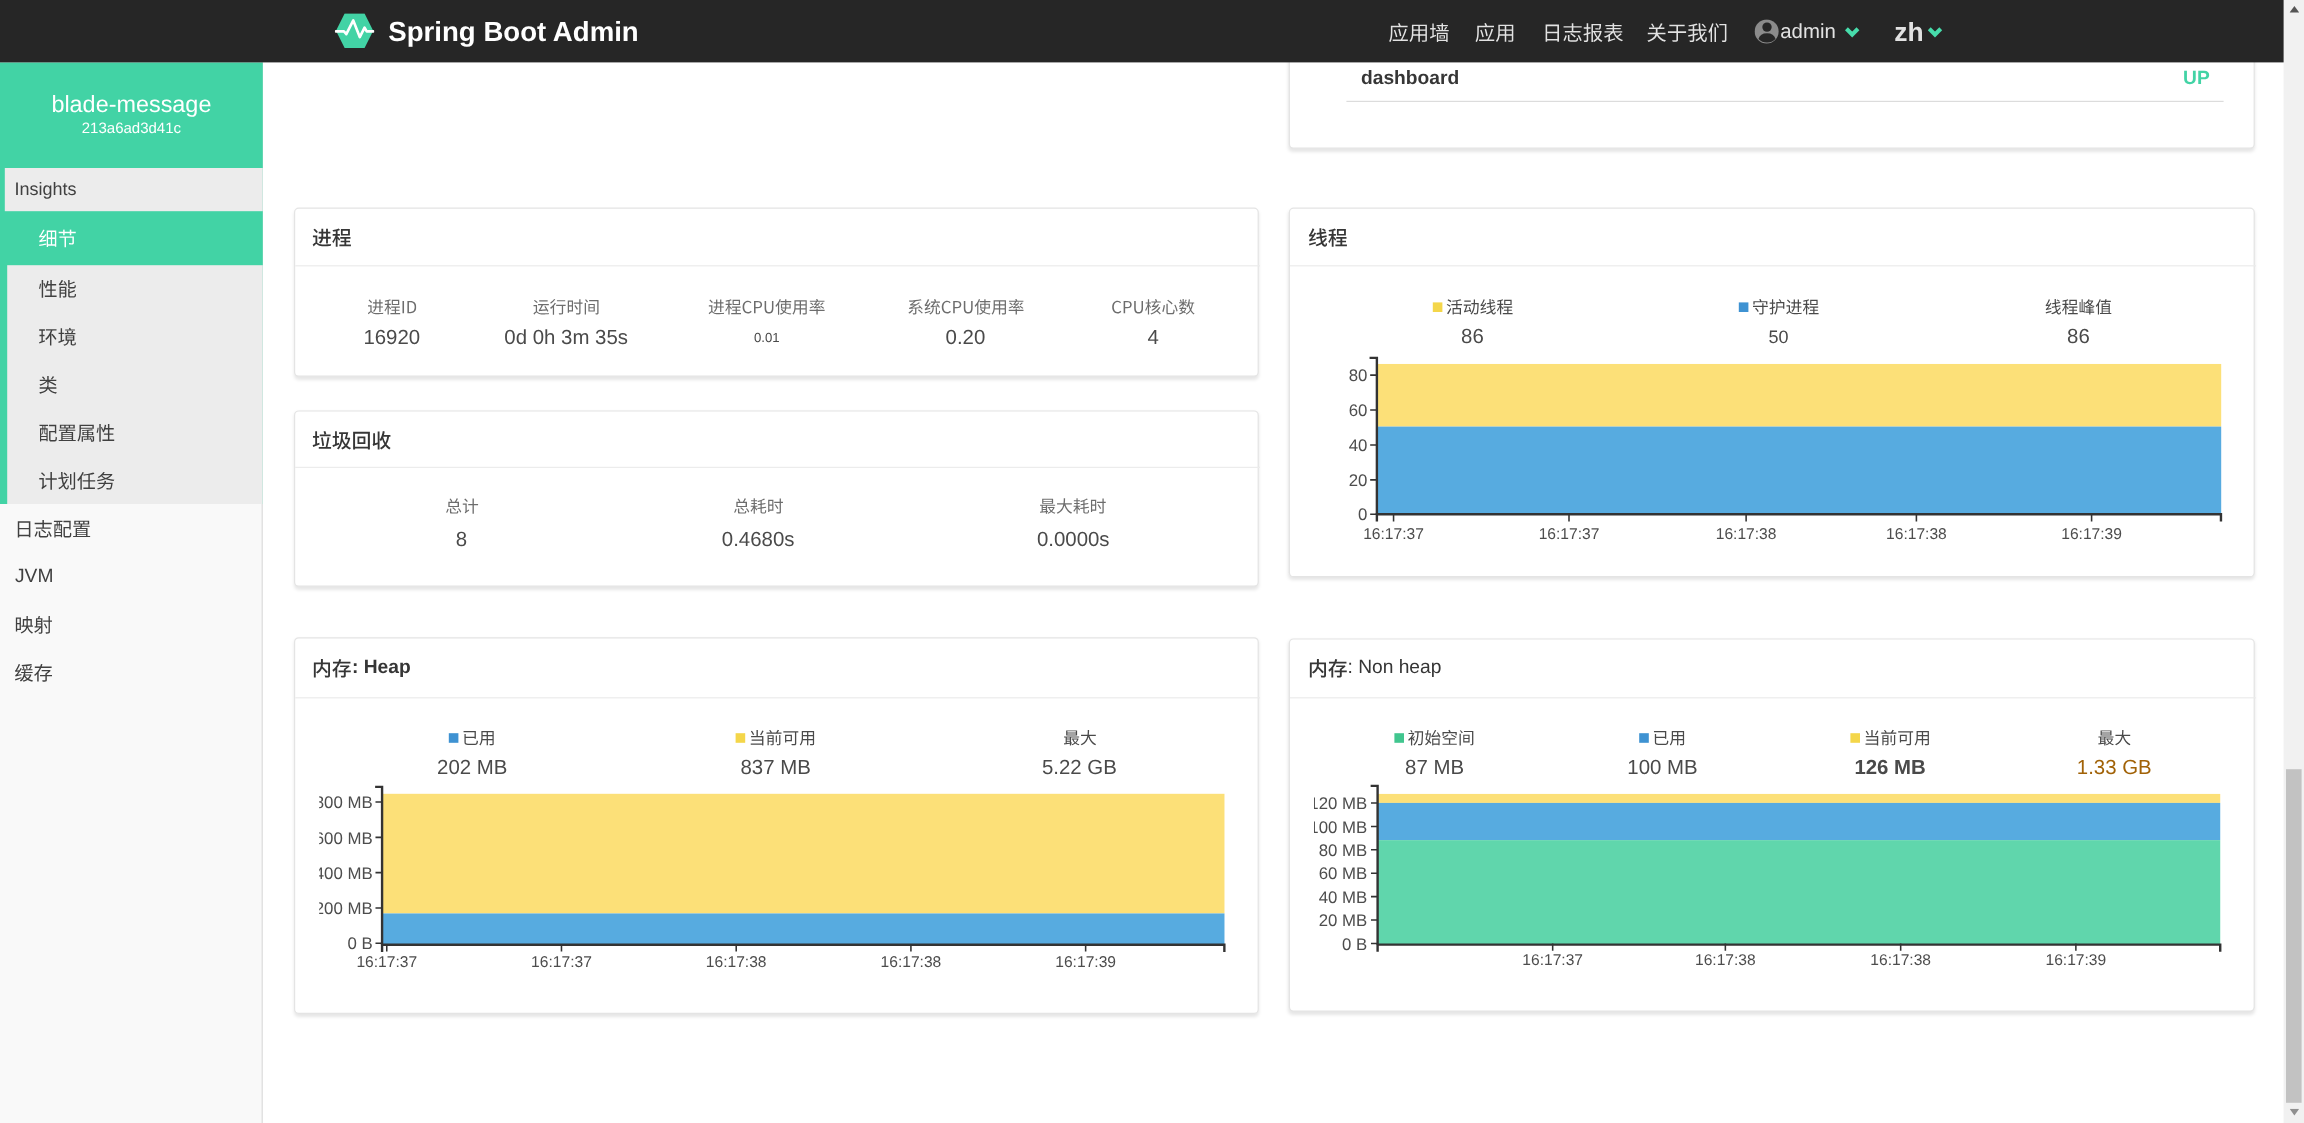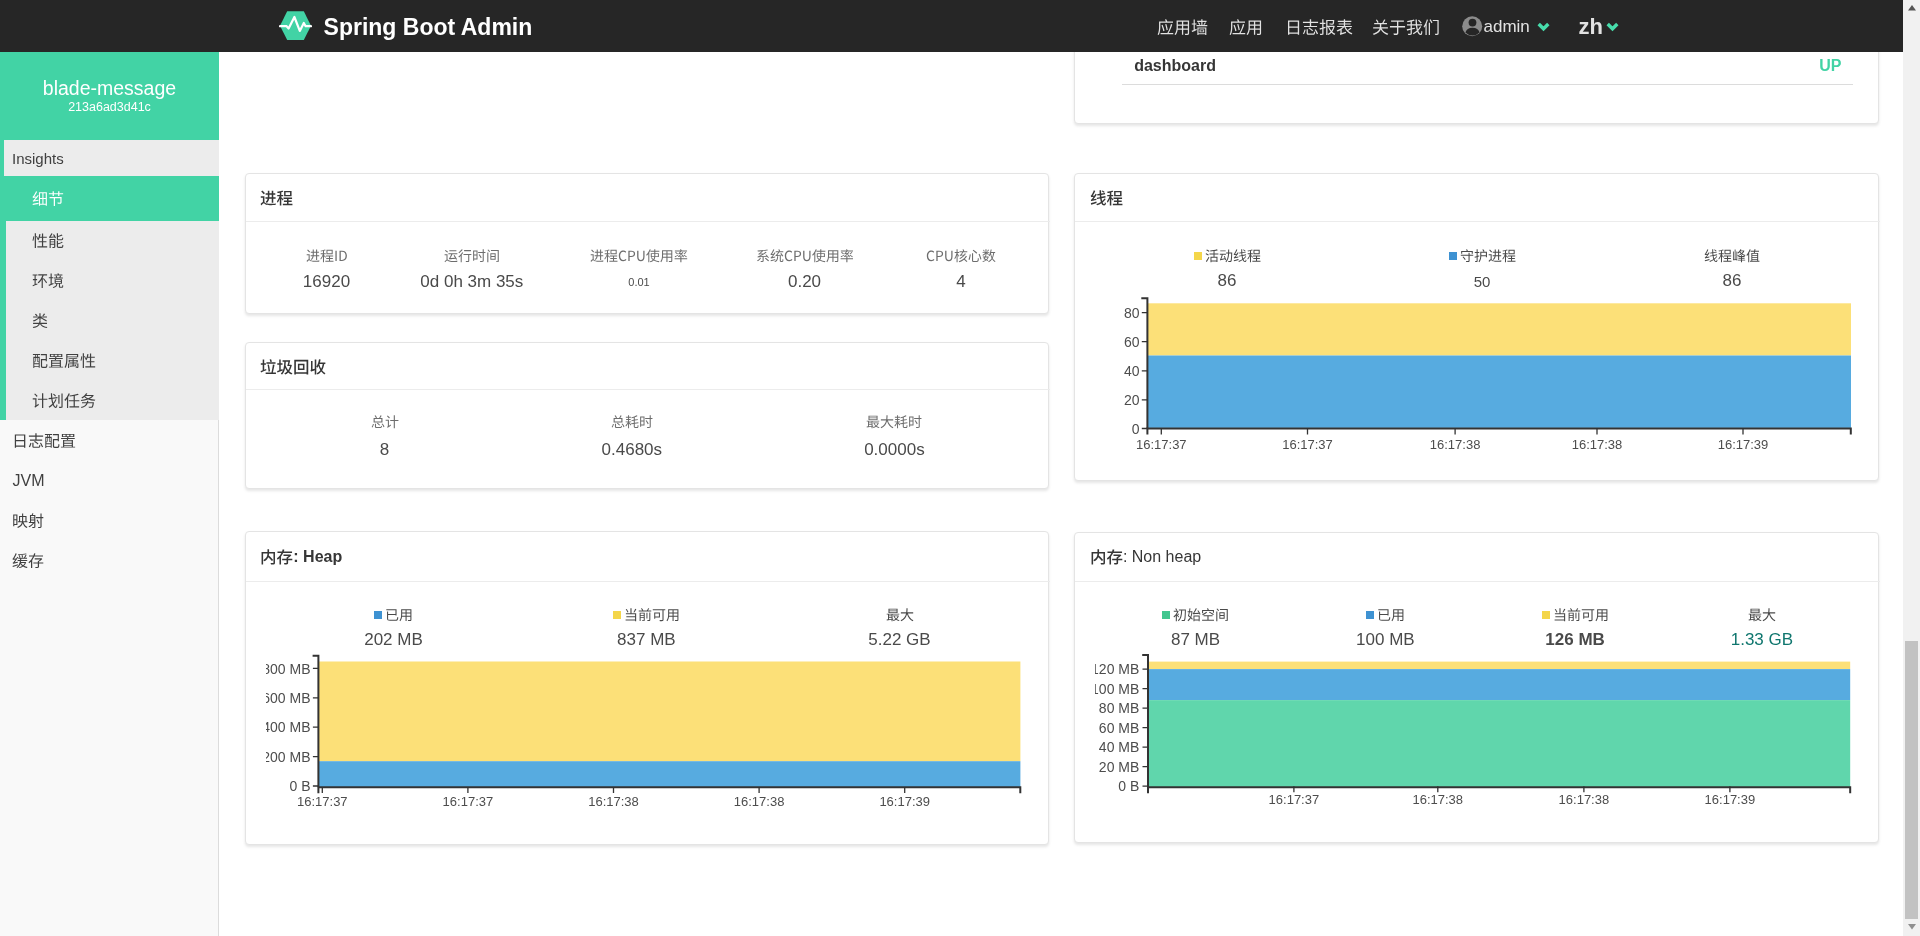--- a/index.html
+++ b/index.html
@@ -323,21 +323,21 @@
       <svg style="" width="28.0" height="14.0" viewBox="0 0 28.0 14.0">
         <g transform="translate(0,12.04) scale(0.0140,-0.0140)" fill="#4a4a4a">
           <use href="#R_6700" x="0"></use>
           <use href="#R_5927" x="1000"></use>
         </g>
       </svg>
     </div>
 <div style="position:absolute;left:1195.5px;top:640.0px;transform:translate(-50%,-50%);font-size:17.0px;font-weight:400;color:#4a4a4a;white-space:nowrap;">87 MB</div>
 <div style="position:absolute;left:1385.4px;top:640.0px;transform:translate(-50%,-50%);font-size:17.0px;font-weight:400;color:#4a4a4a;white-space:nowrap;">100 MB</div>
 <div style="position:absolute;left:1575.1px;top:640.0px;transform:translate(-50%,-50%);font-size:17.0px;font-weight:700;color:#4a4a4a;white-space:nowrap;">126 MB</div>
-<div style="position:absolute;left:1761.9px;top:640.0px;transform:translate(-50%,-50%);font-size:17.0px;font-weight:400;color:#0f766e;white-space:nowrap;">1.33 GB</div>
+<div style="position:absolute;left:1761.9px;top:640.0px;transform:translate(-50%,-50%);font-size:17.0px;font-weight:400;color:#a16207;white-space:nowrap;">1.33 GB</div>
 <svg style="position:absolute;left:1096.0px;top:290.0px" width="764.0" height="165.0" viewBox="1096.0 290.0 764.0 165.0" font-family="Liberation Sans, sans-serif">
       <rect x="1147.5" y="303.3" width="703.5" height="52.2" fill="#fce078"></rect>
       <rect x="1147.5" y="355.5" width="703.5" height="72.4" fill="#57abe0"></rect>
       <path d="M1141.3 298.2 H1147.4 V428.5" fill="none" stroke="#333333" stroke-width="2"></path>
       <path d="M1147.4 434.5 V428.5 H1850.8 V434.5" fill="none" stroke="#333333" stroke-width="2"></path>
       <path d="M1141.8 312.6 H1147.4 M1141.8 341.7 H1147.4 M1141.8 370.8 H1147.4 M1141.8 399.9 H1147.4 M1141.8 428.5 H1147.4 M1161.3 428.5 V434.5 M1307.5 428.5 V434.5 M1455.1 428.5 V434.5 M1597.0 428.5 V434.5 M1743.0 428.5 V434.5" fill="none" stroke="#333333" stroke-width="1.3"></path>
       <text x="1139.5" y="317.8" text-anchor="end" font-size="14" fill="#4d4d4d">80</text>
       <text x="1139.5" y="346.9" text-anchor="end" font-size="14" fill="#4d4d4d">60</text>
       <text x="1139.5" y="376.0" text-anchor="end" font-size="14" fill="#4d4d4d">40</text>
       <text x="1139.5" y="405.1" text-anchor="end" font-size="14" fill="#4d4d4d">20</text>

